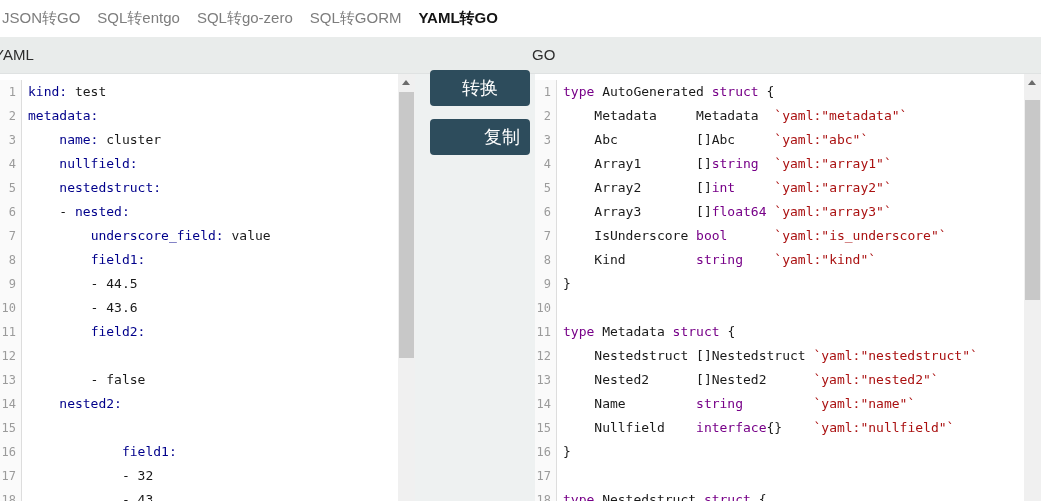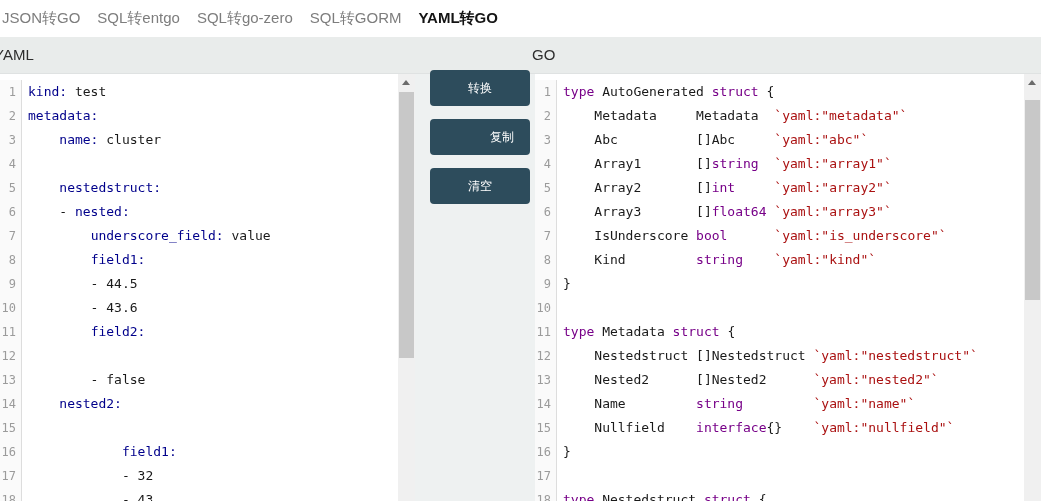--- a/index.html
+++ b/index.html
@@ -81,21 +81,21 @@
   .thumb-right { top: 26px; height: 200px; }
 
   
   .middle {
     position: absolute; left: 415px; top: 0; width: 120px; height: 427px;
     background: #eef1f1;
   }
   .btn {
     position: absolute; left: 15px; width: 100px; height: 36px;
     background: var(--accent, #2d4c5c);
-    color: #ffffff; font-size: 12px;
+    color: #ffffff; font-size: 18px;
     border: none; border-radius: 4px;
     font-family: "Liberation Sans", sans-serif;
     cursor: pointer;
     display: flex; align-items: center; justify-content: center;
   }
   .btn-convert { top: -4px; }
   .btn-copy    { top: 45px; padding-left: 44px; }
   .btn-clear   { top: 94px; }
 </style>
 </head>
@@ -116,21 +116,21 @@
     <span class="panel-title right">GO</span>
   </div>
 
   <div class="content">
 
     <div class="editor editor-left">
       <div class="lines">
           <div class="line"><span class="ln">1</span><span class="code"><span class="tok-key">kind:</span><span class="tok-plain"> test</span></span></div>
           <div class="line"><span class="ln">2</span><span class="code"><span class="tok-key">metadata:</span></span></div>
           <div class="line"><span class="ln">3</span><span class="code"><span class="tok-plain">    </span><span class="tok-key">name:</span><span class="tok-plain"> cluster</span></span></div>
-          <div class="line"><span class="ln">4</span></div>
+          <div class="line"><span class="ln">4</span><span class="code"><span class="tok-plain">    </span><span class="tok-key">nullfield:</span></span></div>
           <div class="line"><span class="ln">5</span><span class="code"><span class="tok-plain">    </span><span class="tok-key">nestedstruct:</span></span></div>
           <div class="line"><span class="ln">6</span><span class="code"><span class="tok-plain">    - </span><span class="tok-key">nested:</span></span></div>
           <div class="line"><span class="ln">7</span><span class="code"><span class="tok-plain">        </span><span class="tok-key">underscore_field:</span><span class="tok-plain"> value</span></span></div>
           <div class="line"><span class="ln">8</span><span class="code"><span class="tok-plain">        </span><span class="tok-key">field1:</span></span></div>
           <div class="line"><span class="ln">9</span><span class="code"><span class="tok-plain">        - 44.5</span></span></div>
           <div class="line"><span class="ln">10</span><span class="code"><span class="tok-plain">        - 43.6</span></span></div>
           <div class="line"><span class="ln">11</span><span class="code"><span class="tok-plain">        </span><span class="tok-key">field2:</span></span></div>
           <div class="line"><span class="ln">12</span></div>
           <div class="line"><span class="ln">13</span><span class="code"><span class="tok-plain">        - false</span></span></div>
           <div class="line"><span class="ln">14</span><span class="code"><span class="tok-plain">    </span><span class="tok-key">nested2:</span></span></div>
@@ -141,21 +141,20 @@
         </div>
       <div class="vscroll vscroll-left">
         <div class="scroll-arrow"></div>
         <div class="scroll-thumb thumb-left"></div>
       </div>
     </div>
 
     <div class="middle">
       <button class="btn btn-convert">转换</button>
       <button class="btn btn-copy">复制</button>
-      <button class="btn btn-clear">清空</button>
     </div>
 
     <div class="editor editor-right">
       <div class="lines">
           <div class="line"><span class="ln">1</span><span class="code"><span class="tok-kw">type</span><span class="tok-plain"> AutoGenerated </span><span class="tok-kw">struct</span><span class="tok-plain"> {</span></span></div>
           <div class="line"><span class="ln">2</span><span class="code"><span class="tok-plain">    Metadata     Metadata  </span><span class="tok-str">`yaml:"metadata"`</span></span></div>
           <div class="line"><span class="ln">3</span><span class="code"><span class="tok-plain">    Abc          []Abc     </span><span class="tok-str">`yaml:"abc"`</span></span></div>
           <div class="line"><span class="ln">4</span><span class="code"><span class="tok-plain">    Array1       []</span><span class="tok-kw">string</span><span class="tok-plain">  </span><span class="tok-str">`yaml:"array1"`</span></span></div>
           <div class="line"><span class="ln">5</span><span class="code"><span class="tok-plain">    Array2       []</span><span class="tok-kw">int</span><span class="tok-plain">     </span><span class="tok-str">`yaml:"array2"`</span></span></div>
           <div class="line"><span class="ln">6</span><span class="code"><span class="tok-plain">    Array3       []</span><span class="tok-kw">float64</span><span class="tok-plain"> </span><span class="tok-str">`yaml:"array3"`</span></span></div>

